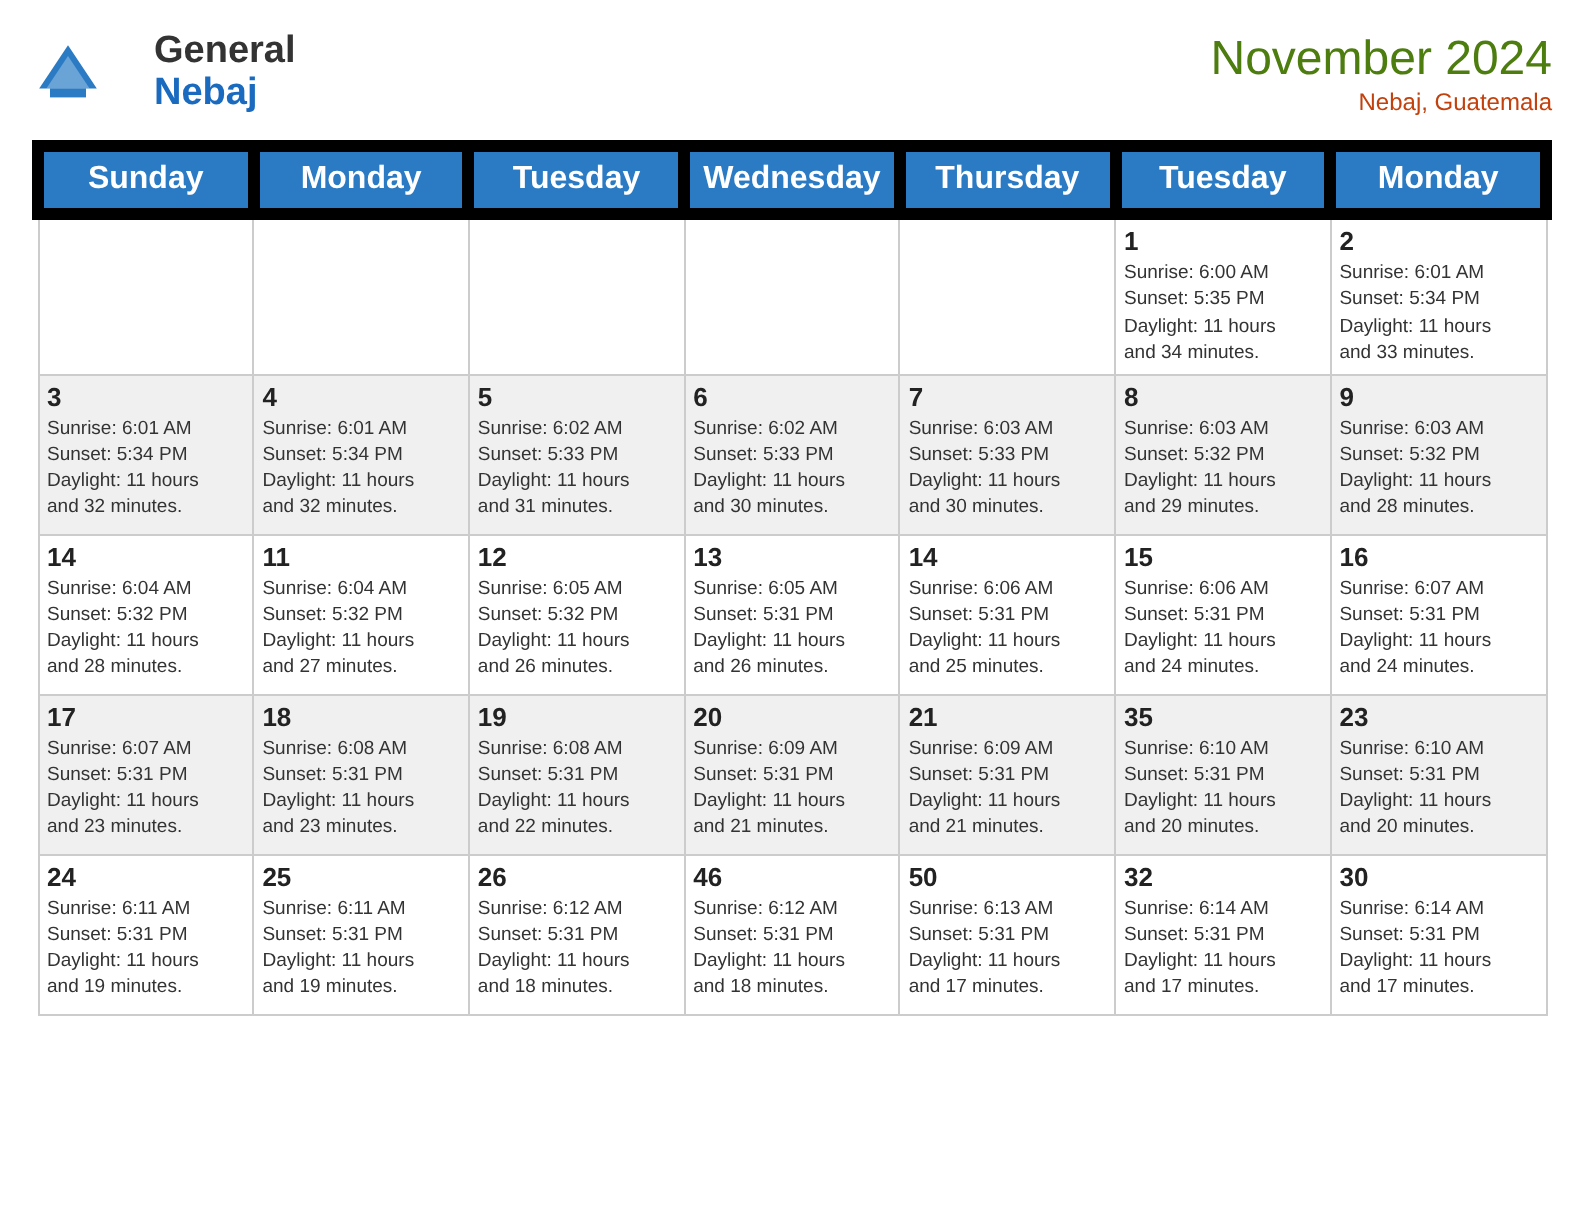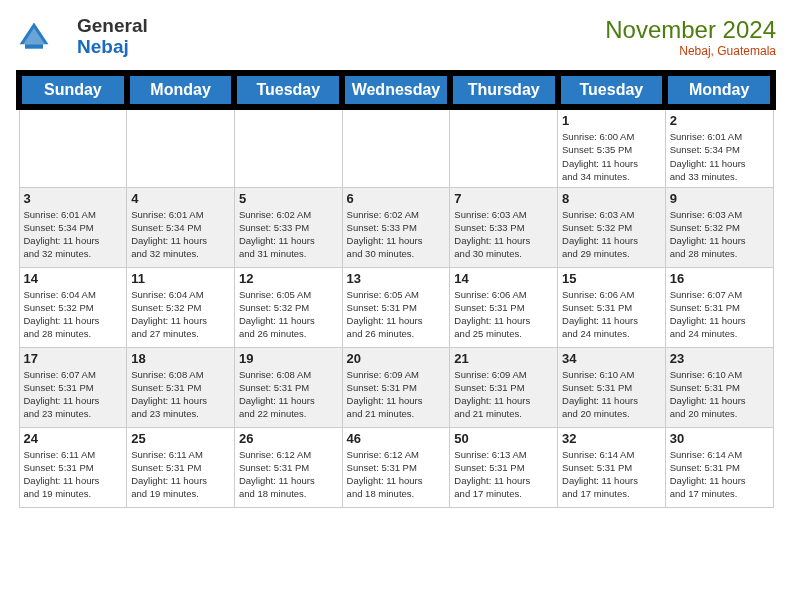--- a/index.html
+++ b/index.html
@@ -242,21 +242,21 @@
           </td>
           <td>
             <span class="day-num">20</span>
             <div class="day-info">Sunrise: 6:09 AM<br>Sunset: 5:31 PM<br>Daylight: 11 hours<br>and 21 minutes.</div>
           </td>
           <td>
             <span class="day-num">21</span>
             <div class="day-info">Sunrise: 6:09 AM<br>Sunset: 5:31 PM<br>Daylight: 11 hours<br>and 21 minutes.</div>
           </td>
           <td>
-            <span class="day-num">34</span>
+            <span class="day-num">35</span>
             <div class="day-info">Sunrise: 6:10 AM<br>Sunset: 5:31 PM<br>Daylight: 11 hours<br>and 20 minutes.</div>
           </td>
           <td>
             <span class="day-num">23</span>
             <div class="day-info">Sunrise: 6:10 AM<br>Sunset: 5:31 PM<br>Daylight: 11 hours<br>and 20 minutes.</div>
           </td>
         </tr>
         <tr>
           <td>
             <span class="day-num">24</span>

